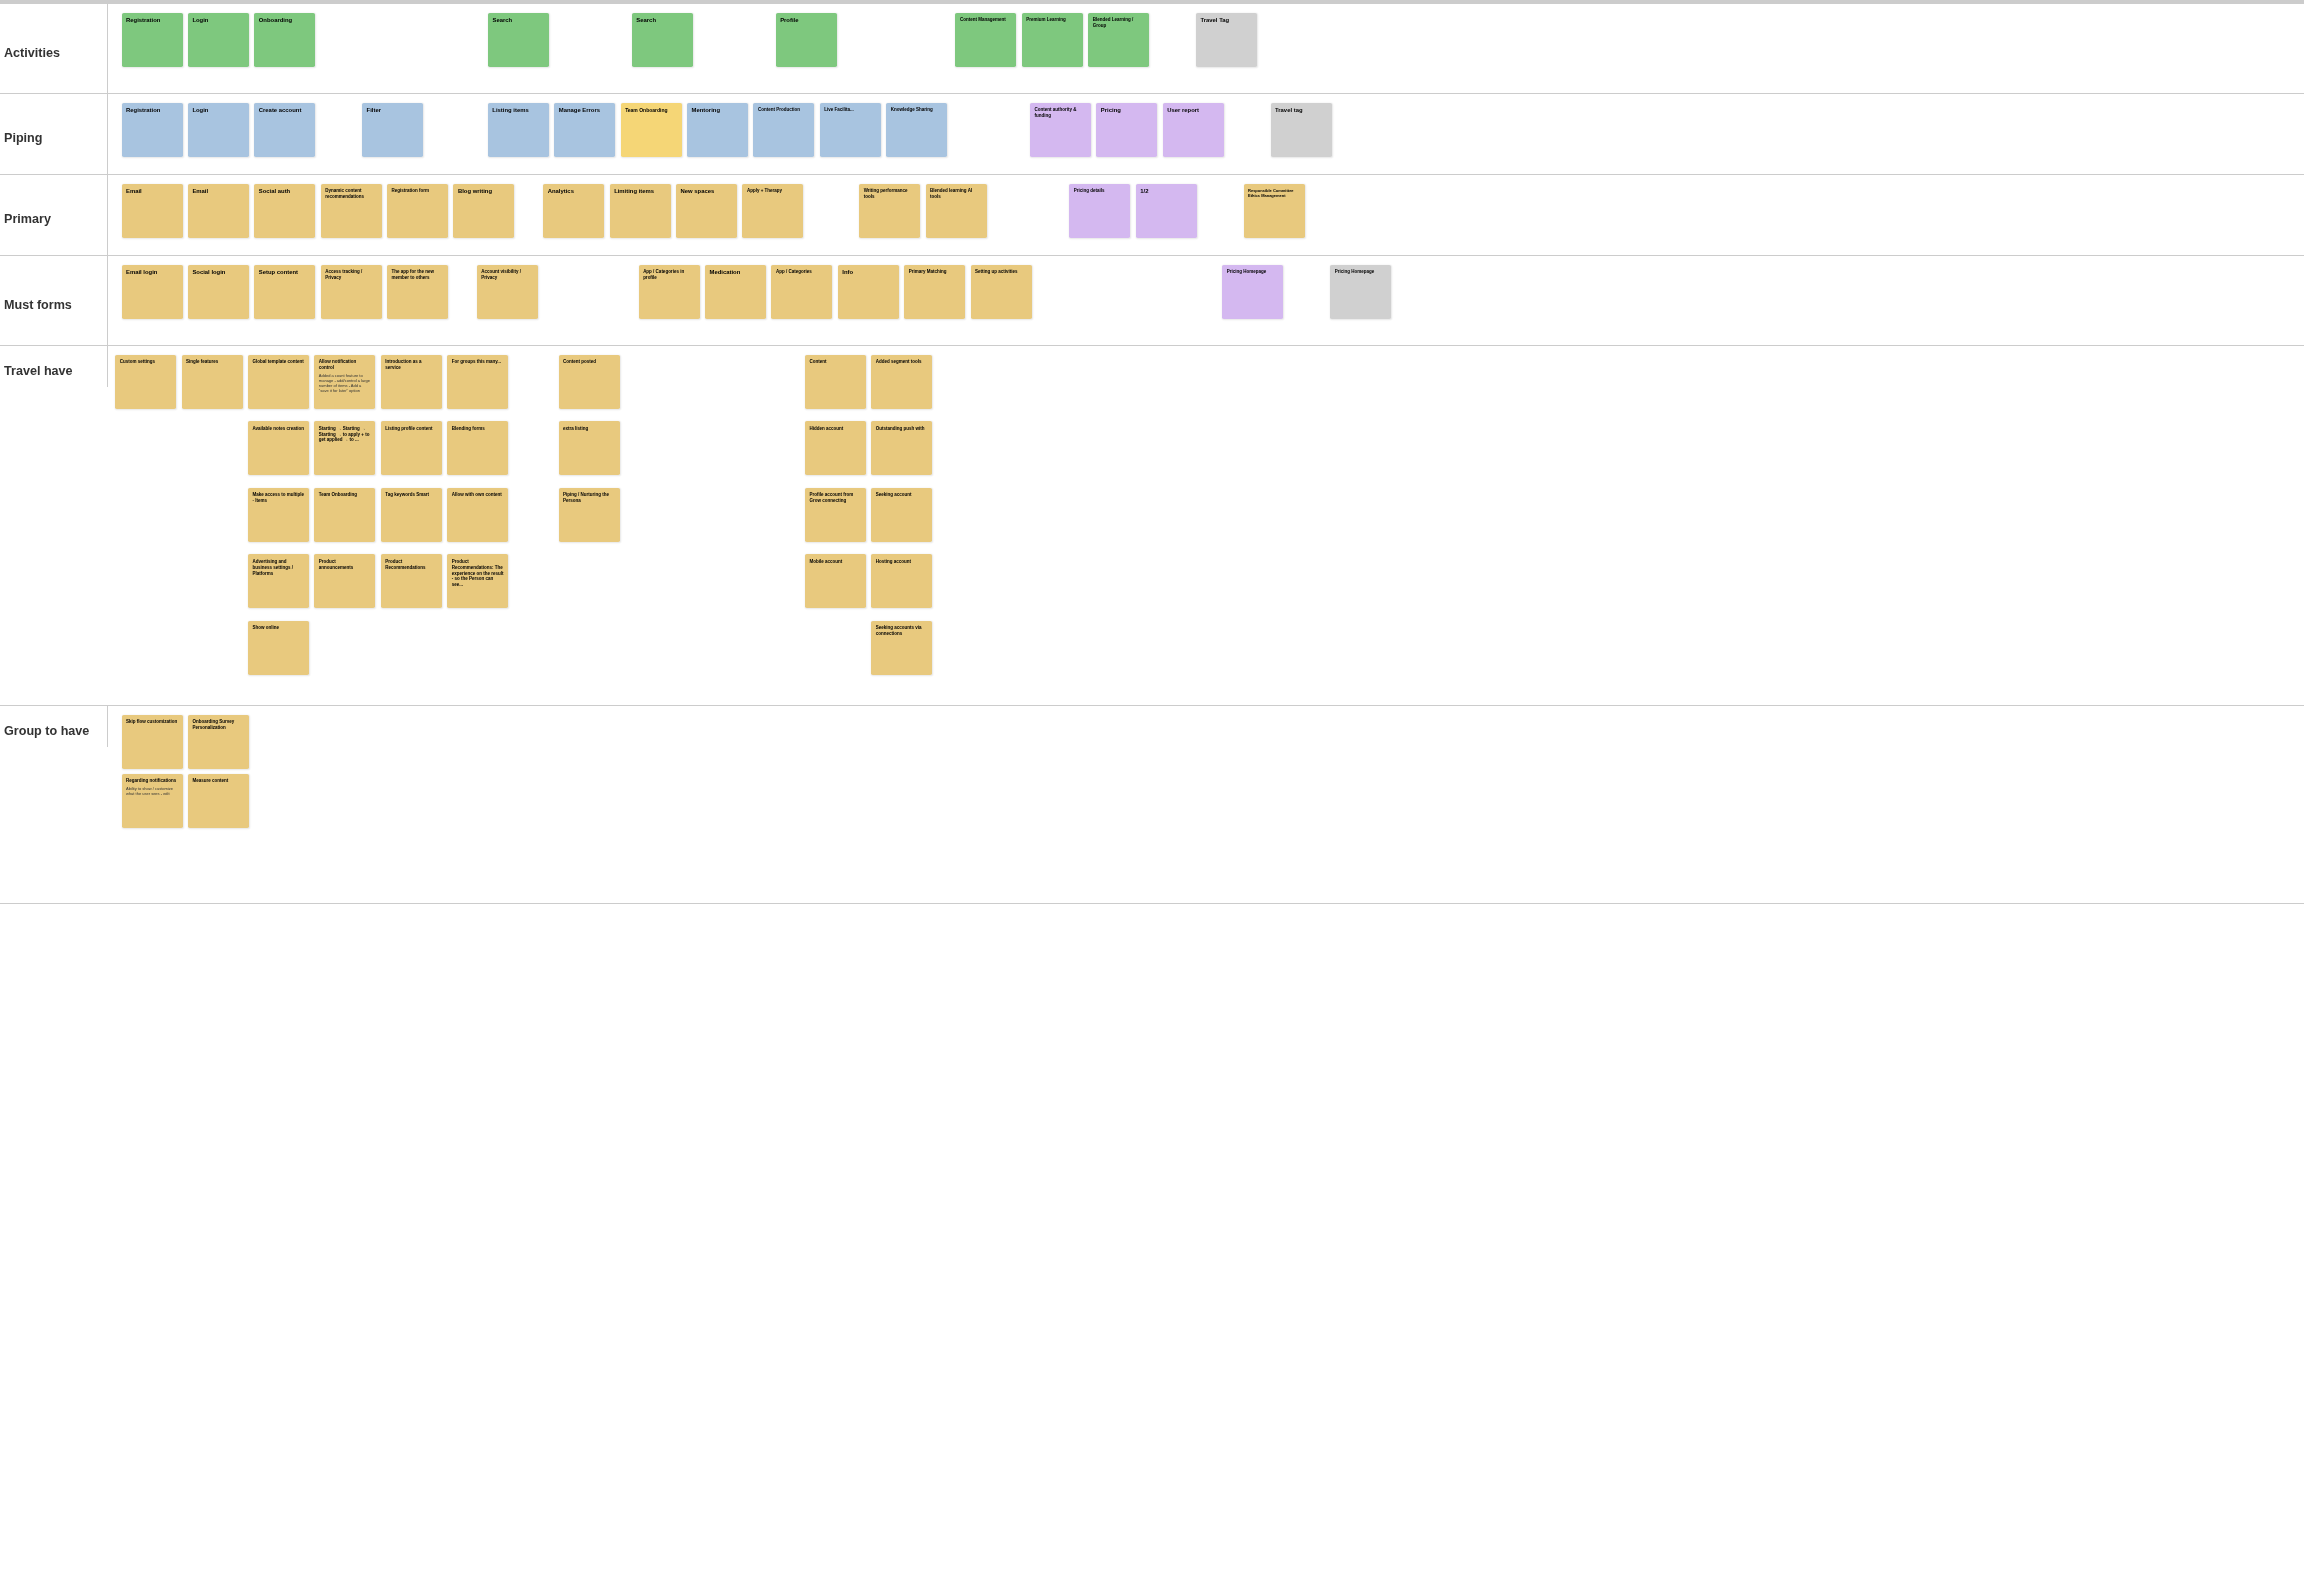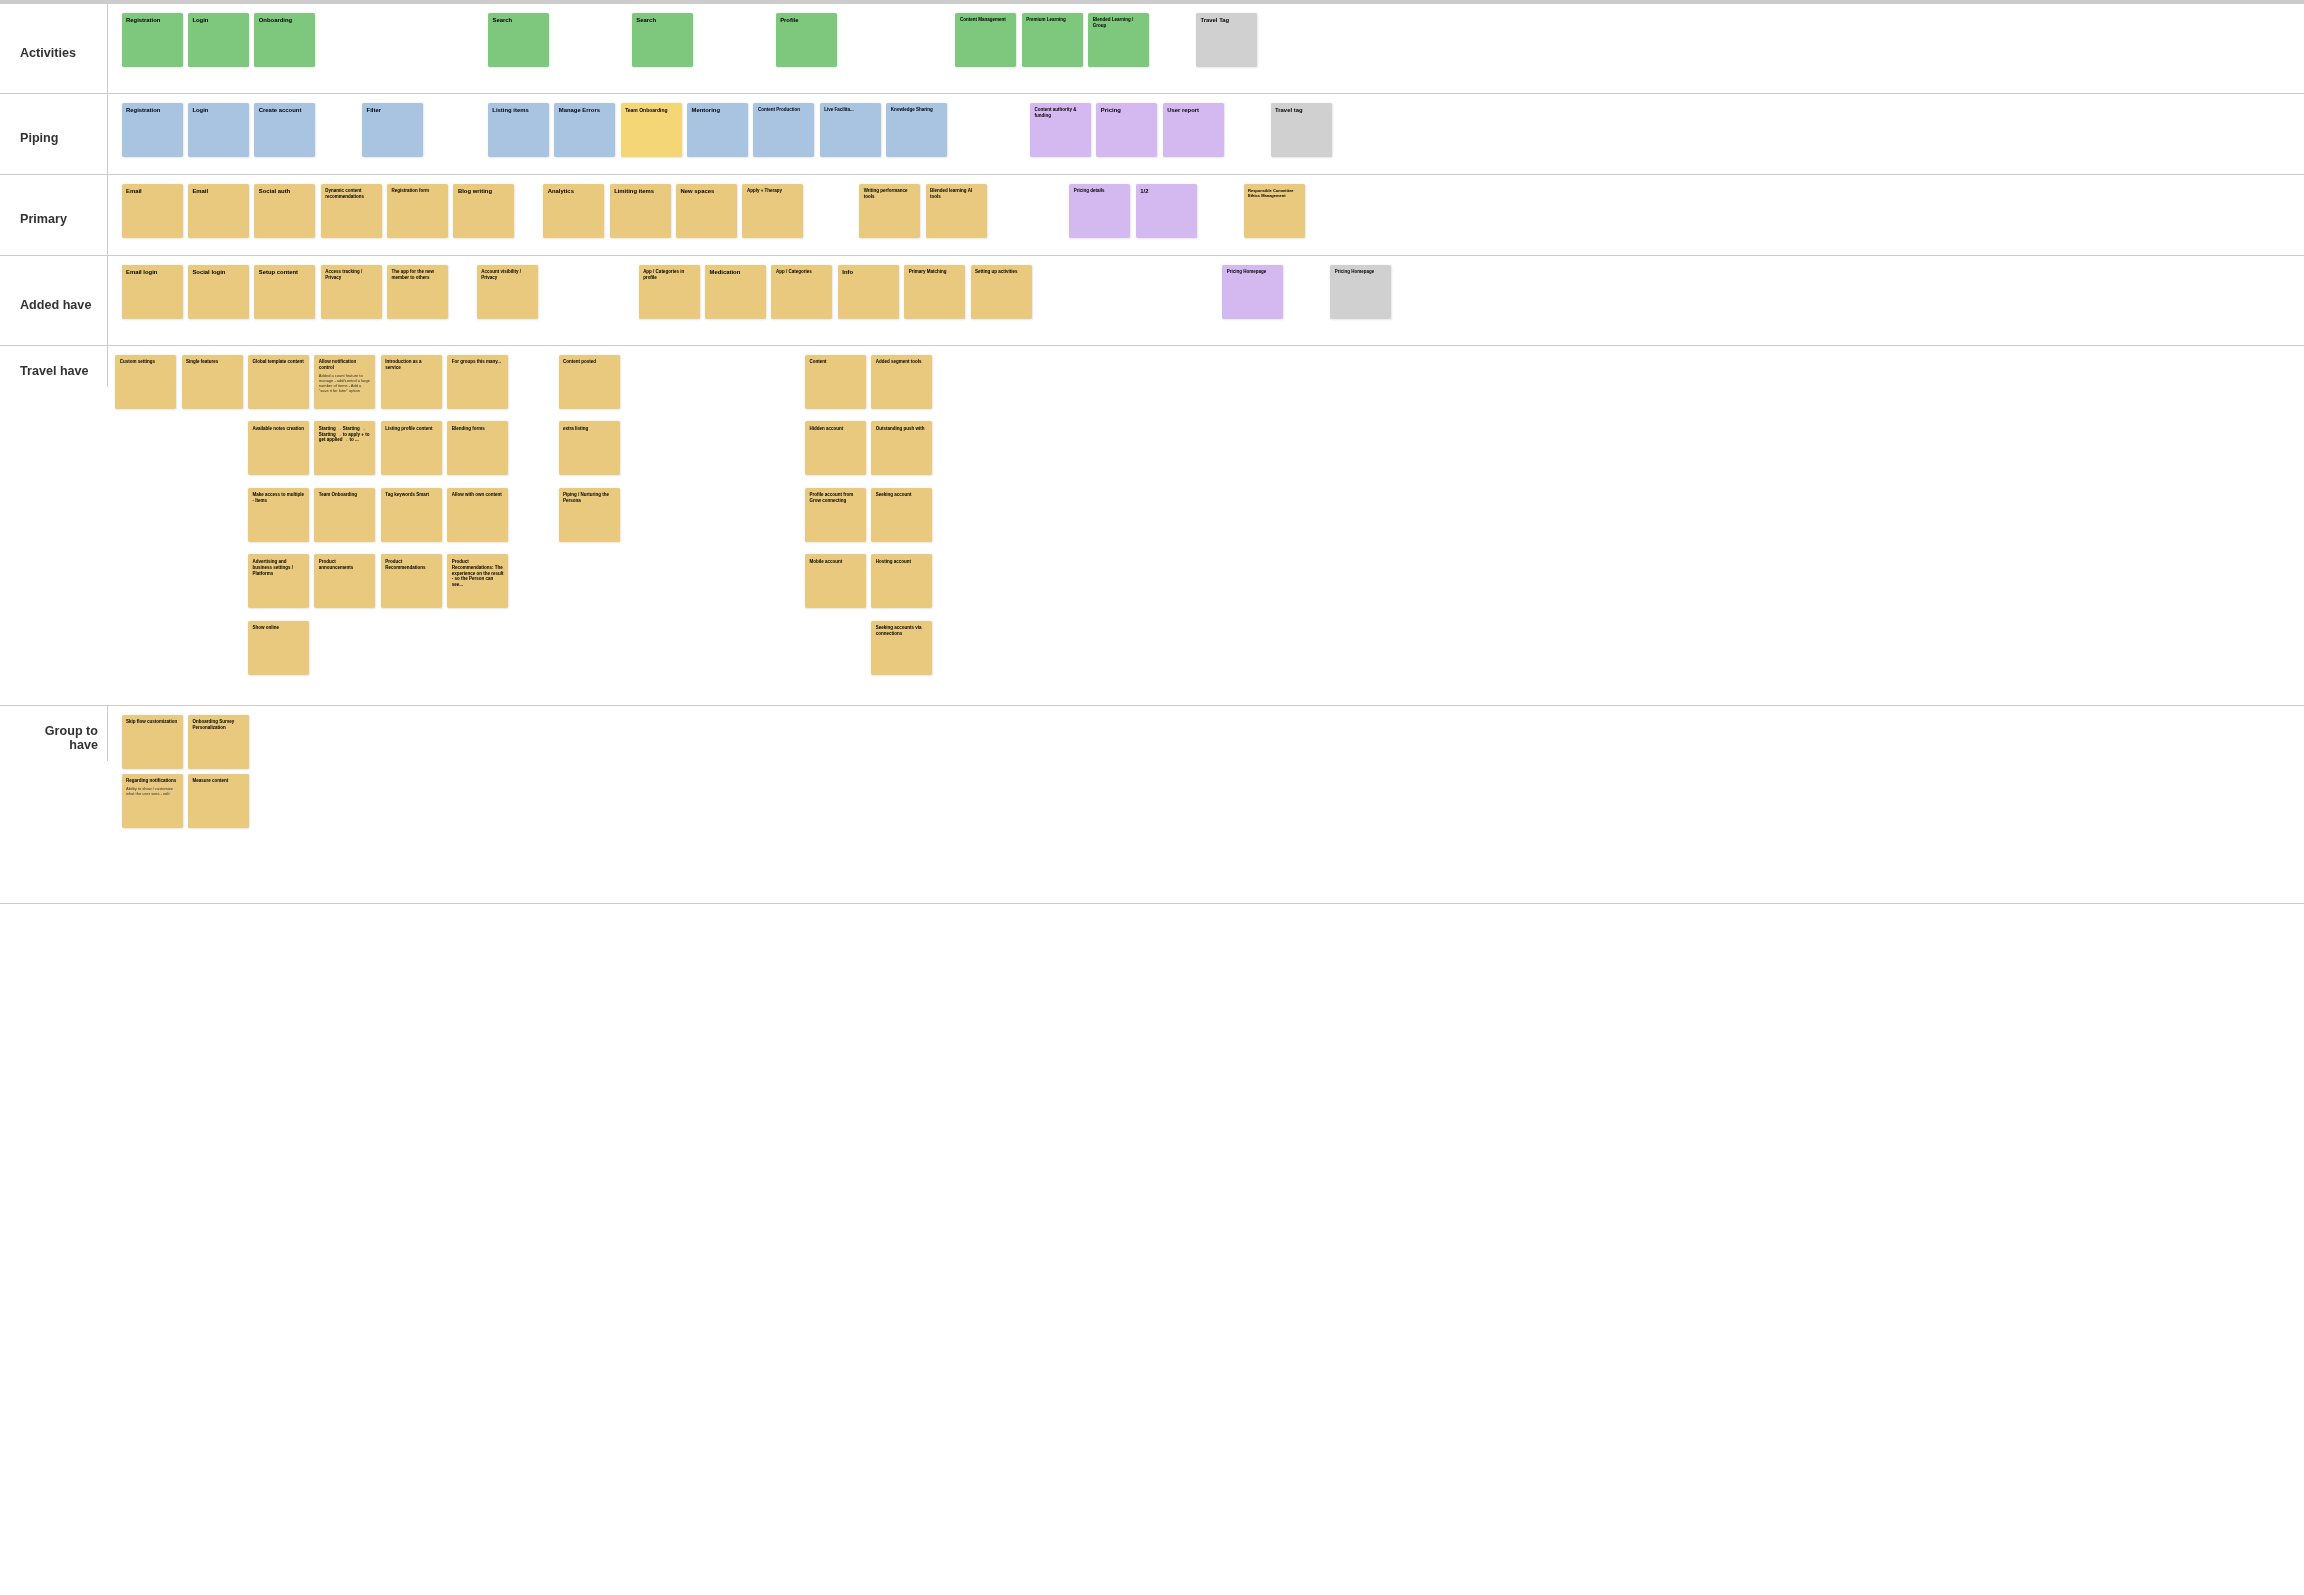--- a/index.html
+++ b/index.html
@@ -26,21 +26,21 @@
     .row {
       display: flex;
       flex-direction: row;
       border-bottom: 0.9px solid #ccc;
       min-height: 81px;
     }
 
     .row-label {
       width: 108px;
       min-width: 108px;
-      padding: 18px 9px 9px 20px;
+      padding: 18px 9px 9px 4px;
       font-size: 12.6px;
       font-weight: 600;
       color: #333;
       display: flex;
       align-items: center;
       justify-content: flex-start;
       border-right: 0.9px solid #ccc;
       text-align: right;
     }
 
@@ -317,21 +317,21 @@
             <div class="note-title">1/2</div>
           </div>
         <div style="width:36px"></div>
         <div class="note tan">
             <div class="note-title" style="font-size:4px">Responsible Committee Ethics Management</div>
           </div>
       </div>
     </div>
 
     <div class="row row-musthave">
-      <div class="row-label">Added have</div>
+      <div class="row-label">Must forms</div>
       <div class="row-content">
         <div class="note tan">
             <div class="note-title">Email login</div>
           </div>
         <div class="note tan">
             <div class="note-title">Social login</div>
           </div>
         <div class="note tan">
             <div class="note-title">Setup content</div>
           </div>

